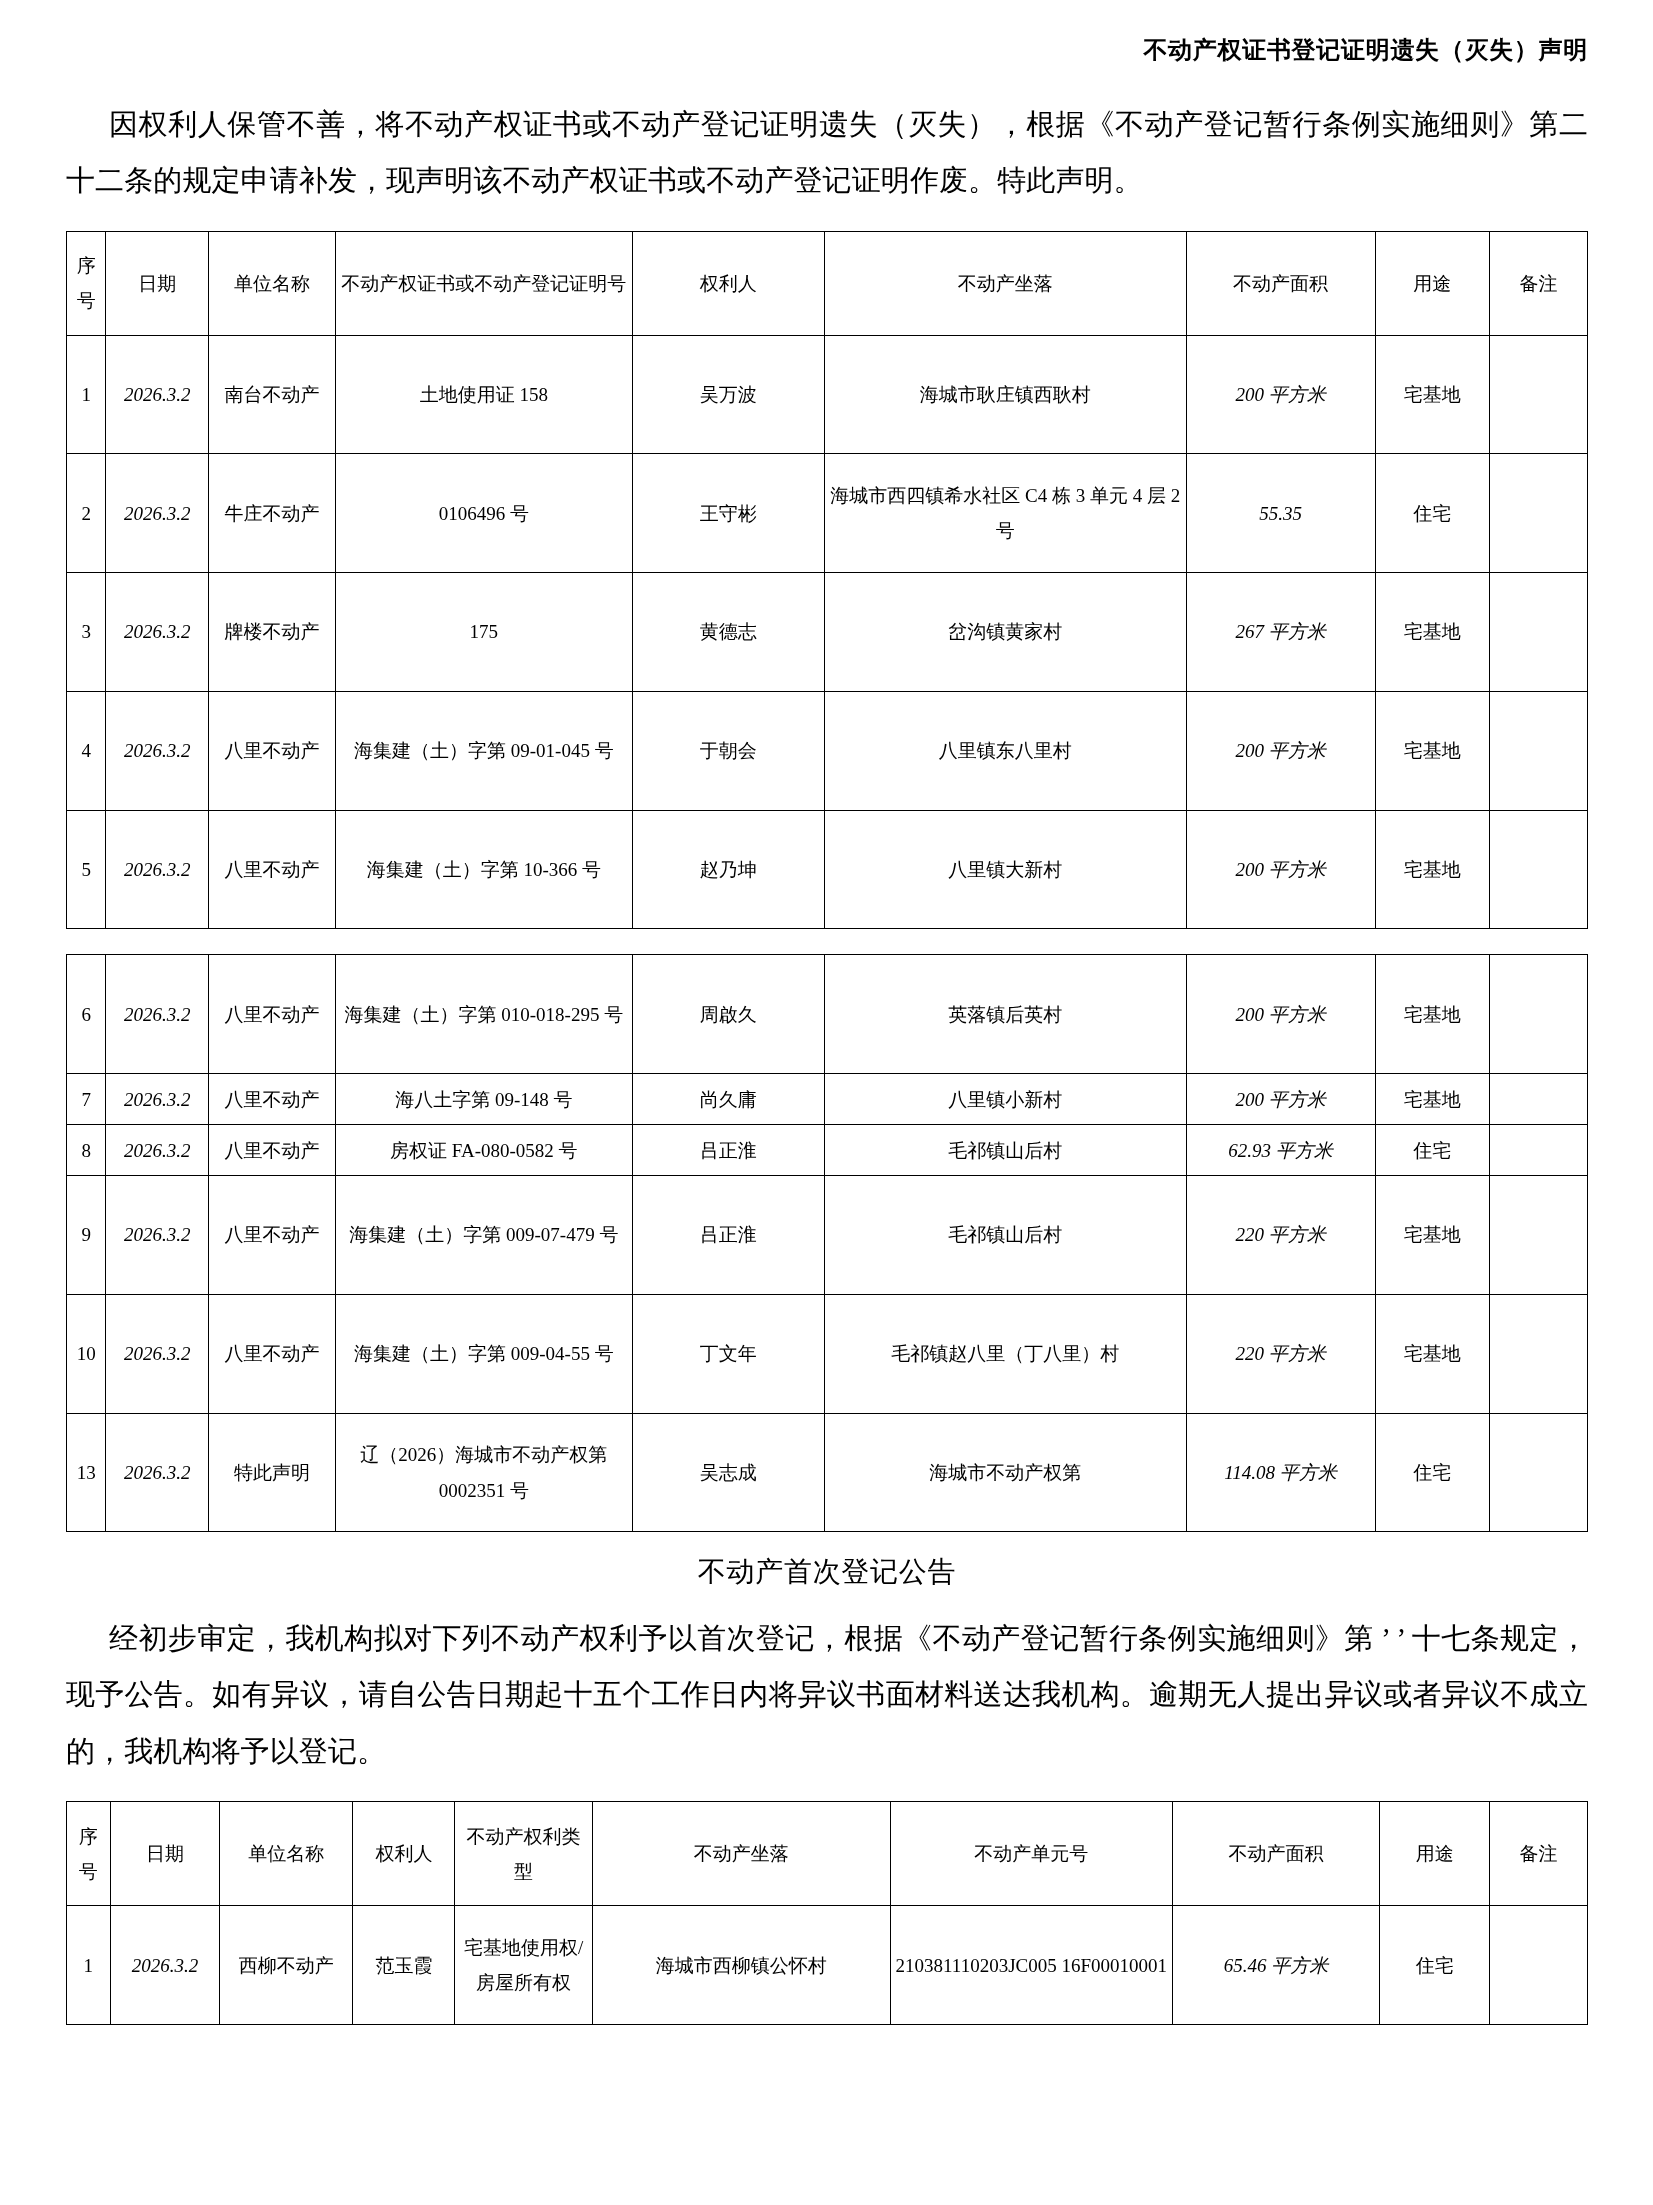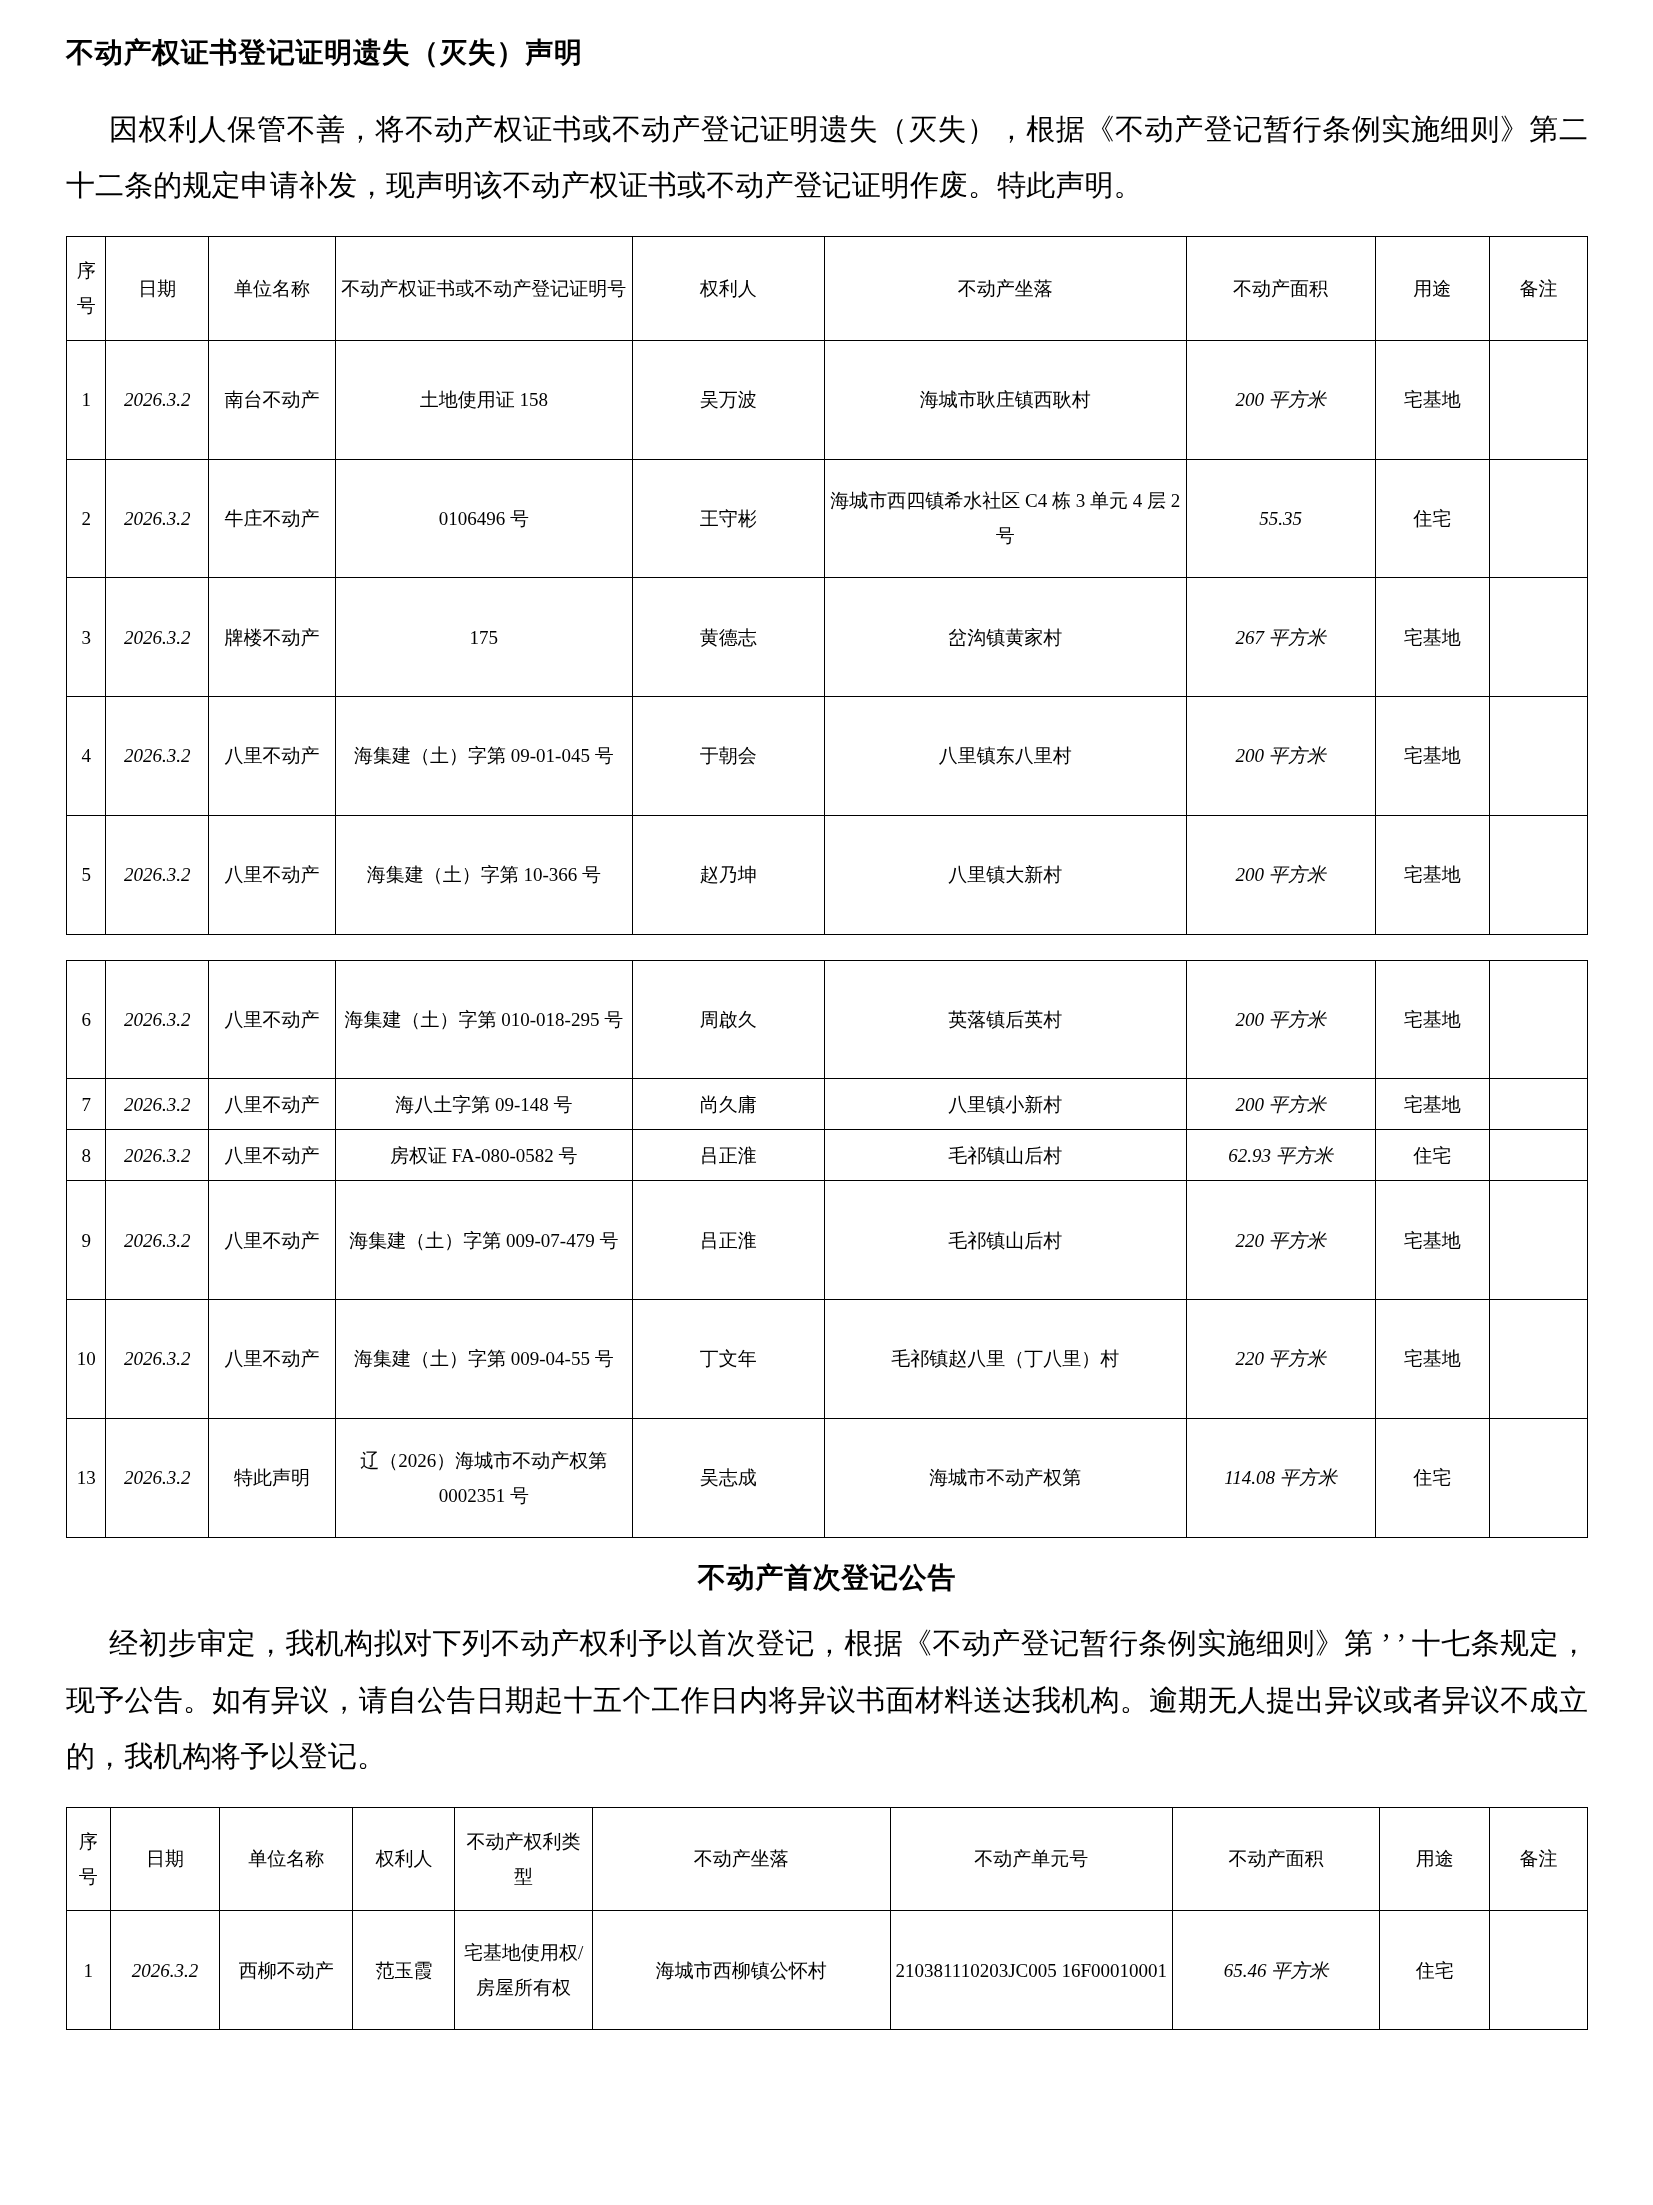--- a/index.html
+++ b/index.html
@@ -13,31 +13,31 @@
     font-family: "Liberation Serif", "DejaVu Serif", serif;
     color: #000000;
     -webkit-font-smoothing: antialiased;
   }
   .page {
     width: 1654px;
     box-sizing: border-box;
     padding: 19px 66px 0 66px;
   }
   .doc-title {
-    text-align: left;
-    font-size: 28px;
+    text-align: right;
+    font-size: 24px;
     font-weight: bold;
     letter-spacing: 0.7px;
     margin: 16px 0 29.5px 0;
     line-height: 1.3;
   }
   .section-title {
     text-align: center;
     font-size: 28px;
-    font-weight: bold;
+    font-weight: normal;
     letter-spacing: 0.7px;
     margin: 22px 0 19px 0;
     line-height: 1.3;
   }
   .para {
     font-size: 29px;
     line-height: 1.95;
     text-indent: 43px;
     text-align: justify;
     text-justify: inter-ideograph;

